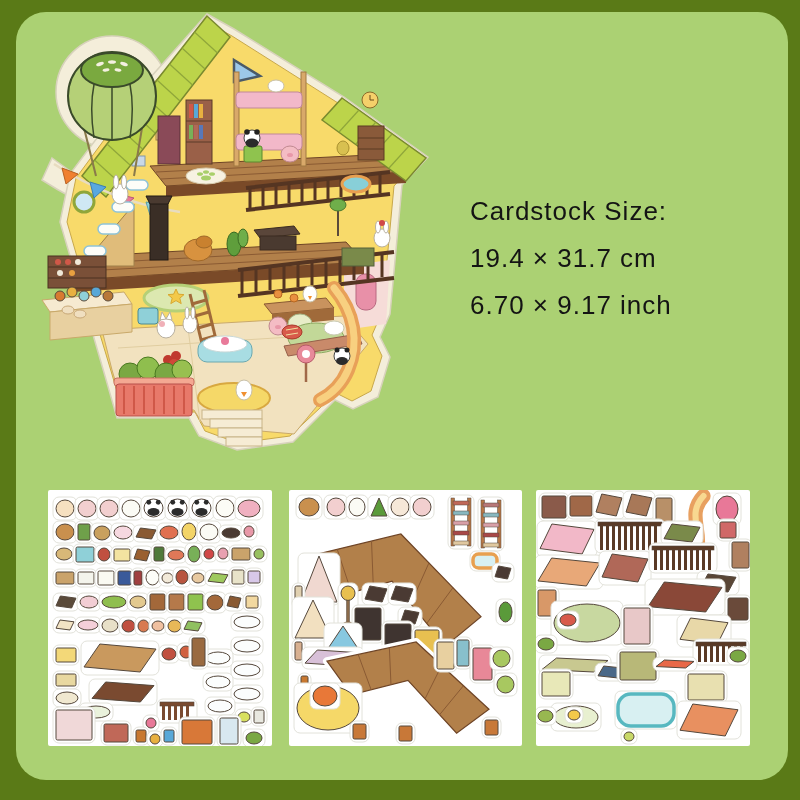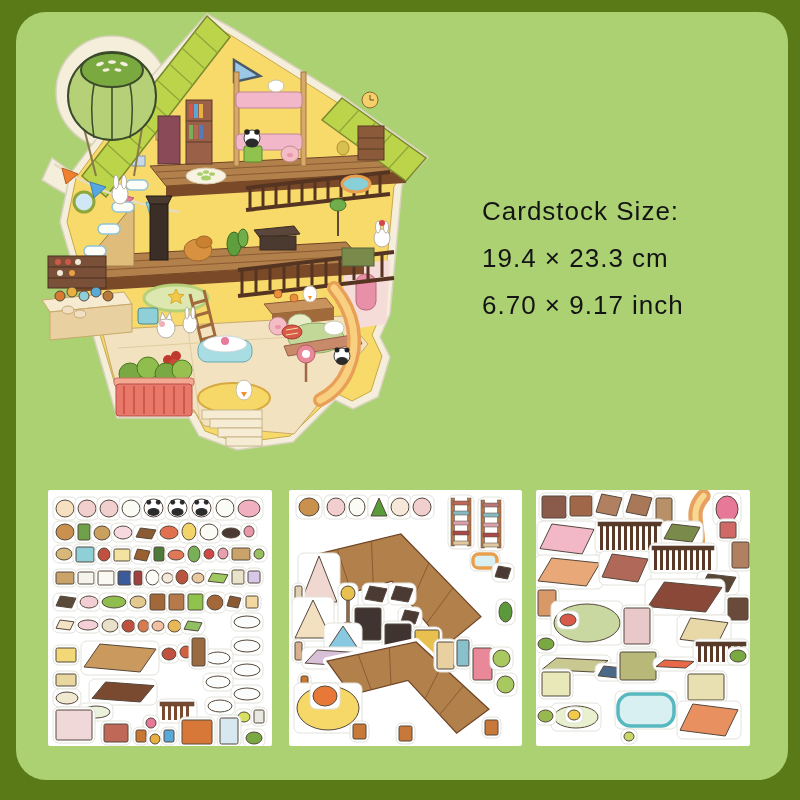--- a/index.html
+++ b/index.html
@@ -1,20 +1,20 @@
 <!DOCTYPE html>
 <html><head>
 <meta charset="utf-8">
 <style>
   html,body{margin:0;padding:0;}
   body{font-family:"Liberation Sans","DejaVu Sans",sans-serif;}
   .stage{position:relative;width:800px;height:800px;background:#5a7a17;overflow:hidden;}
   .panel{position:absolute;left:16px;top:12px;width:772px;height:768px;background:#abd173;border-radius:30px;}
   .house-svg{position:absolute;left:38px;top:8px;width:400px;height:450px;}
-  .size-info{position:absolute;left:482px;top:188px;color:#141414;font-size:26px;letter-spacing:1px;line-height:47px;white-space:nowrap;}
+  .size-info{position:absolute;left:470px;top:188px;color:#141414;font-size:26px;letter-spacing:1px;line-height:47px;white-space:nowrap;}
   .sheet{position:absolute;}
   .sheet svg{display:block;width:100%;height:100%;}
 </style>
 </head>
 <body>
 
 <div class="stage" style="background: rgb(90, 122, 23);">
   <div class="panel" style="background: rgb(171, 209, 115); border-radius: 30px;"></div>
 
   <svg class="house-svg" viewBox="0 0 400 450">
@@ -351,21 +351,21 @@
         <circle cx="304" cy="348" r="8" fill="#ffffff" stroke="#444444"></circle>
         <circle cx="299" cy="342" r="2.5" fill="#222222"></circle>
           <circle cx="309" cy="342" r="2.5" fill="#222222"></circle>
         <ellipse cx="304" cy="353" rx="6" ry="4" fill="#2b2b2b"></ellipse>
       </g>
     </g>
   </svg>
 
   <div class="size-info" style="color: rgb(20, 20, 20);">
     <div>Cardstock Size:</div>
-    <div>19.4 × 23.3 cm</div>
+    <div>19.4 × 31.7 cm</div>
     <div>6.70 × 9.17 inch</div>
   </div>
 
   <div class="sheet" id="sheet0" style="left: 48px; top: 490px; width: 224px; height: 256px;">
       <svg viewBox="0 0 224 256">
         <rect x="0" y="0" width="224" height="256" rx="2" fill="#ffffff"></rect>
         <g>
           <rect x="5" y="7" width="24" height="23" rx="6" fill="#ffffff" stroke="#e2e2da"></rect>
           <ellipse cx="17" cy="18.5" rx="9" ry="8.5" fill="#f6e0c0" stroke="#55483c"></ellipse>
         </g>

